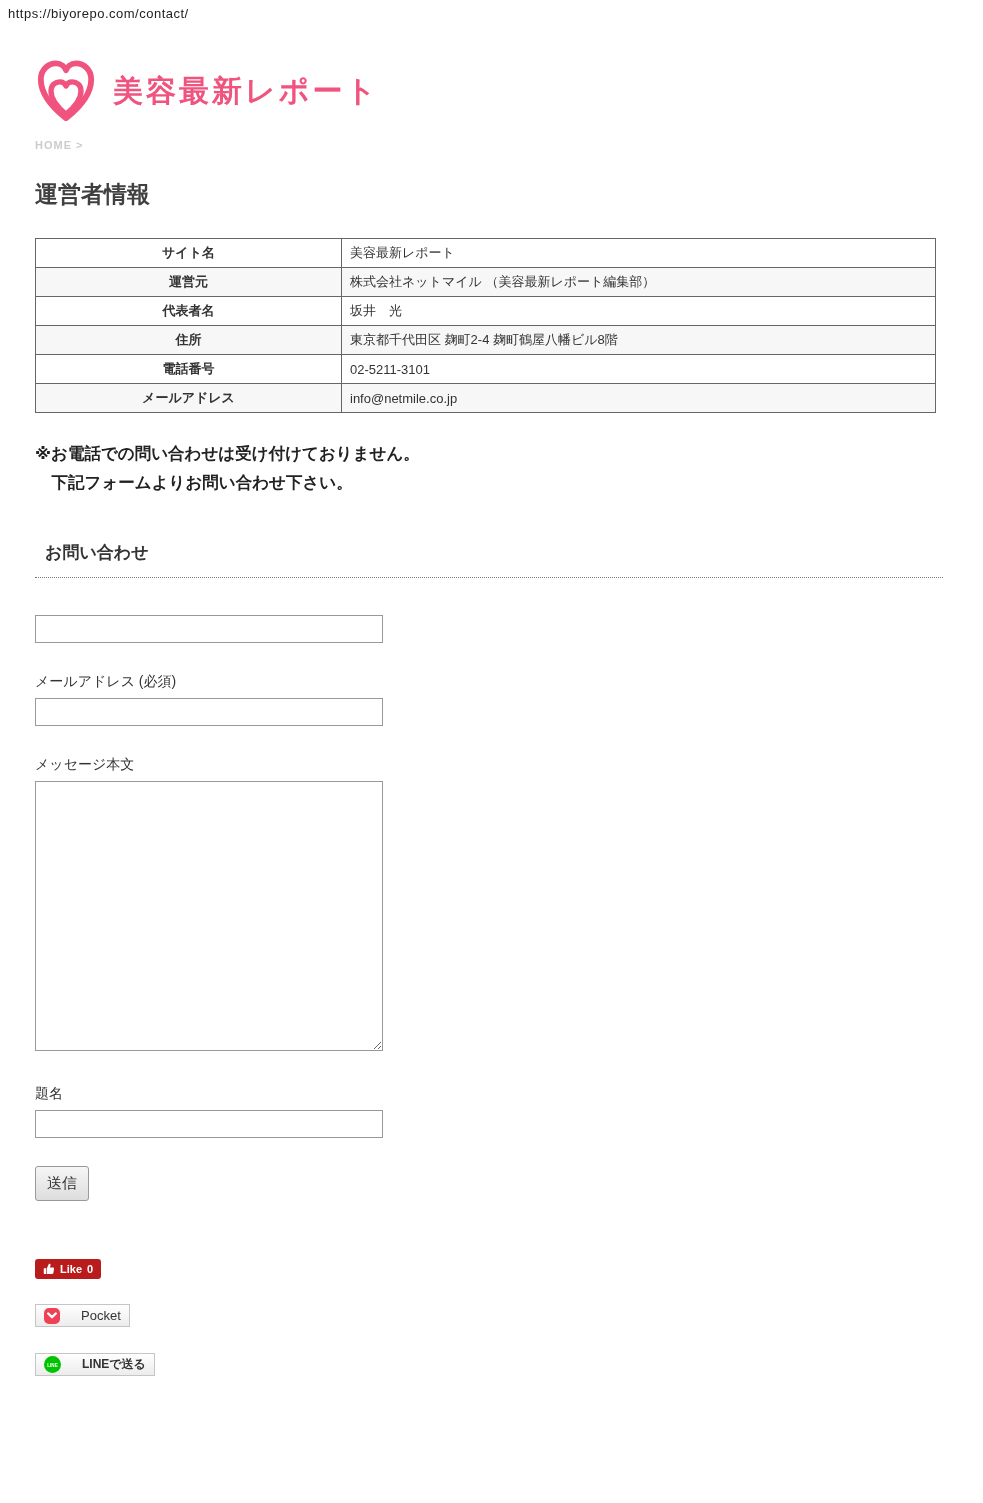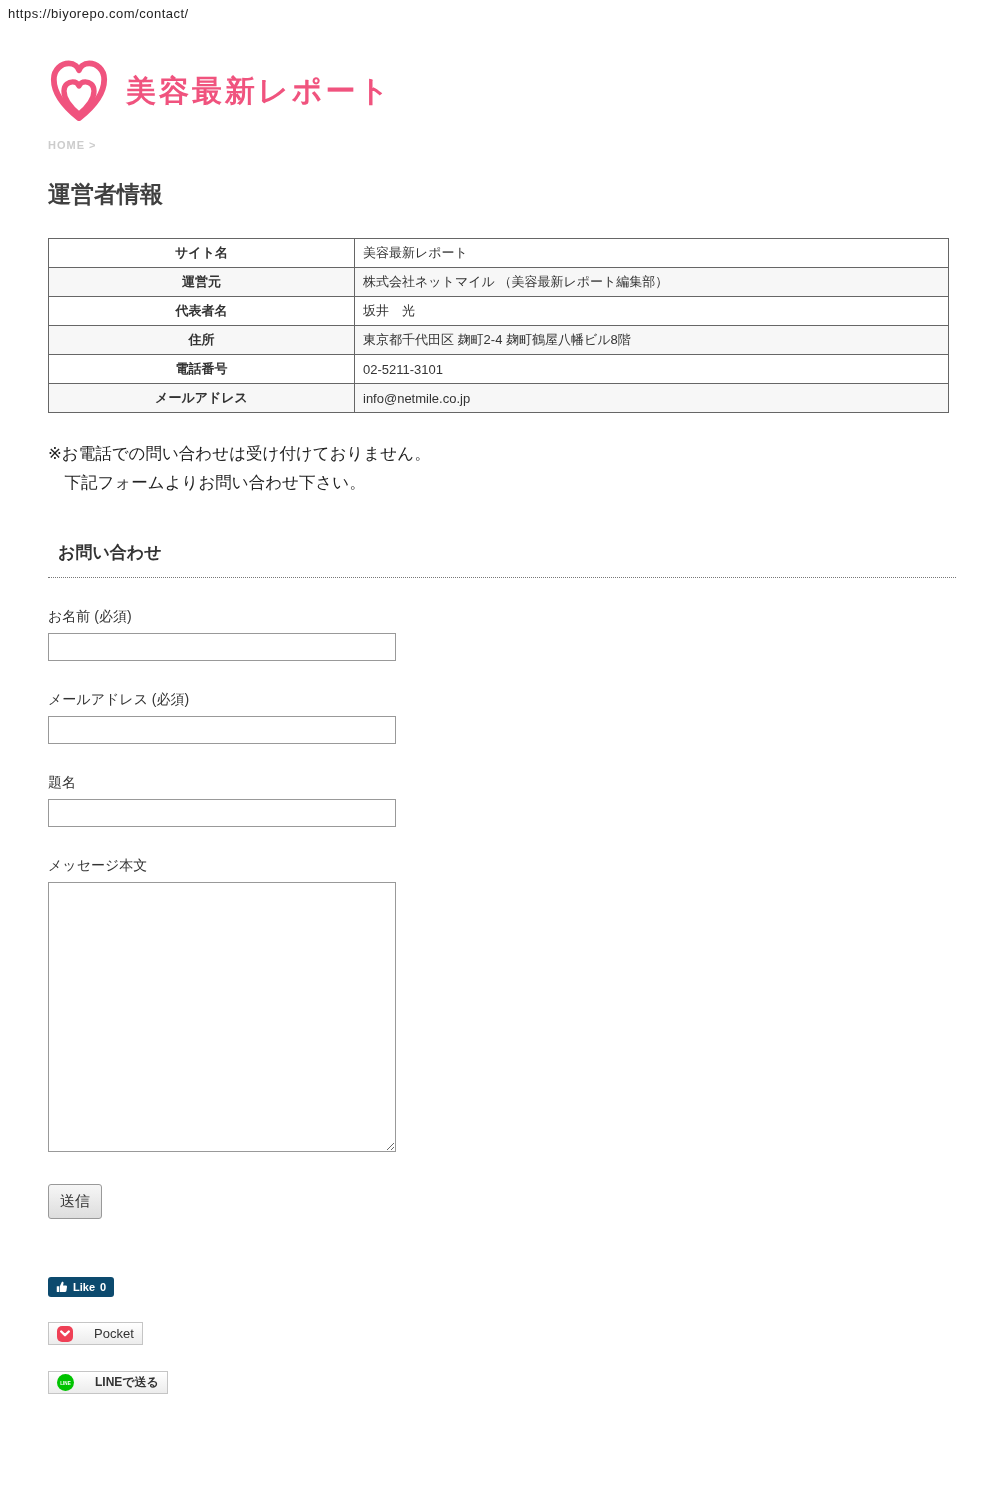--- a/index.html
+++ b/index.html
@@ -11,21 +11,21 @@
     width: 983px;
     min-height: 1503px;
     position: relative;
   }
   .url-text {
     font-size: 13px;
     color: #222;
     padding: 6px 0 0 8px;
     letter-spacing: 0.5px;
   }
-  .content { padding-left: 48px; padding-right: 35px; }
+  .content { padding-left: 35px; padding-right: 35px; }
 
   
   .logo-row { display: flex; align-items: center; gap: 16px; margin-top: 38px; }
   .logo-icon svg { display: block; }
   .site-title {
     color: #F0537E;
     font-size: 30px;
     font-weight: bold;
     letter-spacing: 3px;
   }
@@ -63,21 +63,21 @@
     width: 306px;
     font-weight: bold;
   }
   .info-table tr:nth-child(even) { background: #f7f7f7; }
   .info-table tr:nth-child(odd) { background: #ffffff; }
 
   
   .notice {
     margin-top: 26px;
     font-size: 16.5px;
-    font-weight: normal;
+    font-weight: bold;
     line-height: 29px;
     color: #222;
   }
 
   
   .contact-heading {
     margin-top: 44px;
     padding-left: 10px;
     padding-bottom: 13px;
     font-size: 17px;
@@ -123,21 +123,21 @@
   }
 
   
   .share-area { margin-top: 58px; }
   .share-row { margin-top: 0; }
   .share-row + .share-row { margin-top: 25px; }
   .fb-like-btn {
     display: inline-flex;
     align-items: center;
     gap: 5px;
-    background: #0c4a6e;
+    background: #b91c1c;
     color: #fff;
     font-size: 11px;
     font-weight: bold;
     border: none;
     border-radius: 3px;
     padding: 4px 8px 5px 8px;
     height: 20px;
     cursor: pointer;
   }
   .pocket-btn, .line-btn {
@@ -210,34 +210,33 @@
 
   <div class="notice">
     <div>※お電話での問い合わせは受け付けておりません。</div>
     <div>　下記フォームよりお問い合わせ下さい。</div>
   </div>
 
   <h2 class="contact-heading">お問い合わせ</h2>
 
   <form>
     <div class="form-group">
-      <label class="form-label">お名前 (必須)</label>
       <input type="text" class="text-input" value="" style="">
     </div>
     <div class="form-group">
       <label class="form-label">メールアドレス (必須)</label>
       <input type="text" class="text-input" value="" style="">
     </div>
     <div class="form-group">
+      <label class="form-label">メッセージ本文</label>
+      <textarea class="textarea-input" style=""></textarea>
+    </div>
+    <div class="form-group">
       <label class="form-label">題名</label>
       <input type="text" class="text-input" value="" style="">
-    </div>
-    <div class="form-group">
-      <label class="form-label">メッセージ本文</label>
-      <textarea class="textarea-input" style=""></textarea>
     </div>
     <button type="submit" class="submit-btn">送信</button>
   </form>
 
   <div class="share-area">
     <div class="share-row">
       <button class="fb-like-btn">
         <span style="display:inline-flex;">
           <svg width="12" height="12" viewBox="0 0 16 16">
             <path fill="#ffffff" d="M1.5 7h2.6v7.5H1.5c-.3 0-.5-.2-.5-.5V7.5c0-.3.2-.5.5-.5zM5 7.2 7.6 1.6c.2-.4.5-.6.9-.6.9 0 1.6.7 1.6 1.6 0 .1 0 .3-.1.4L9.4 6h3.8c.9 0 1.6.8 1.5 1.7l-.8 5.4c-.1.8-.8 1.4-1.6 1.4H5V7.2z"></path>

